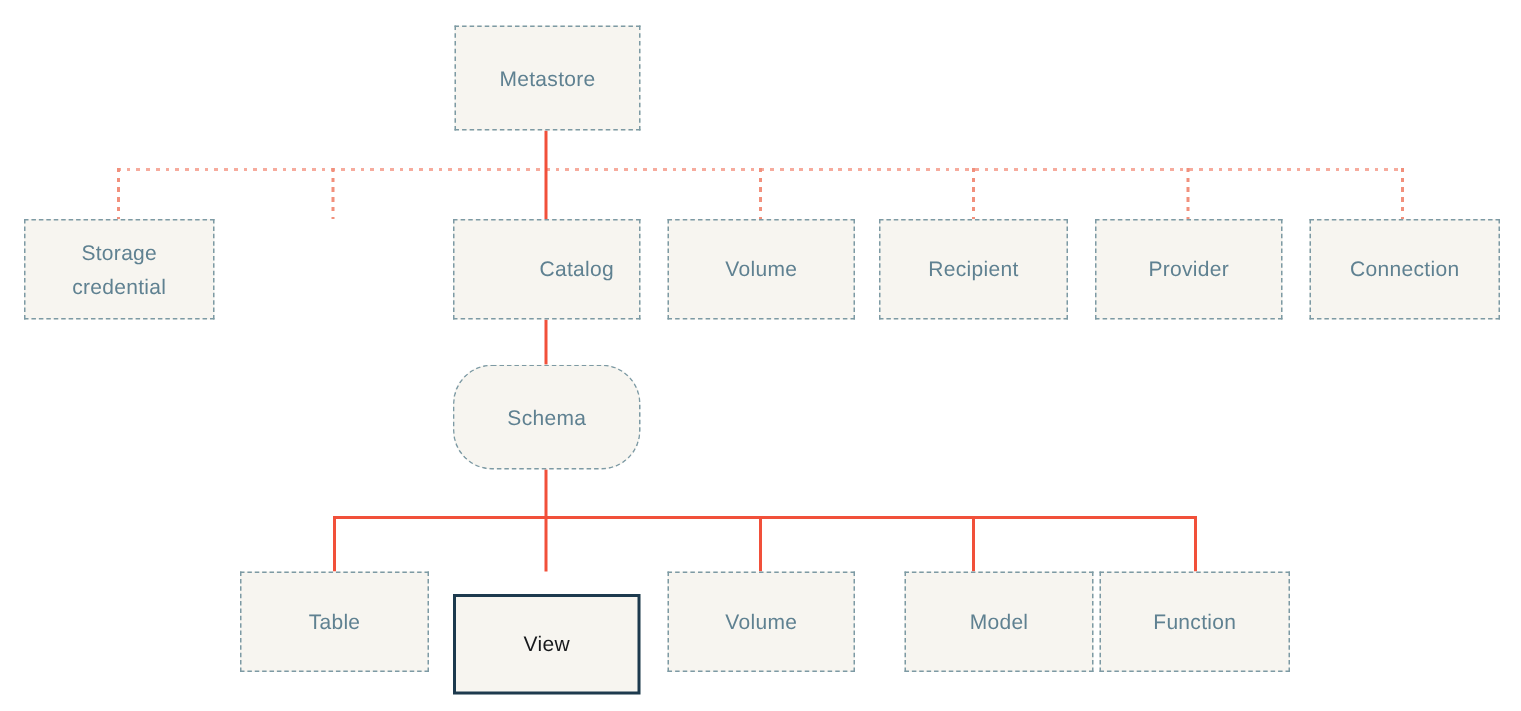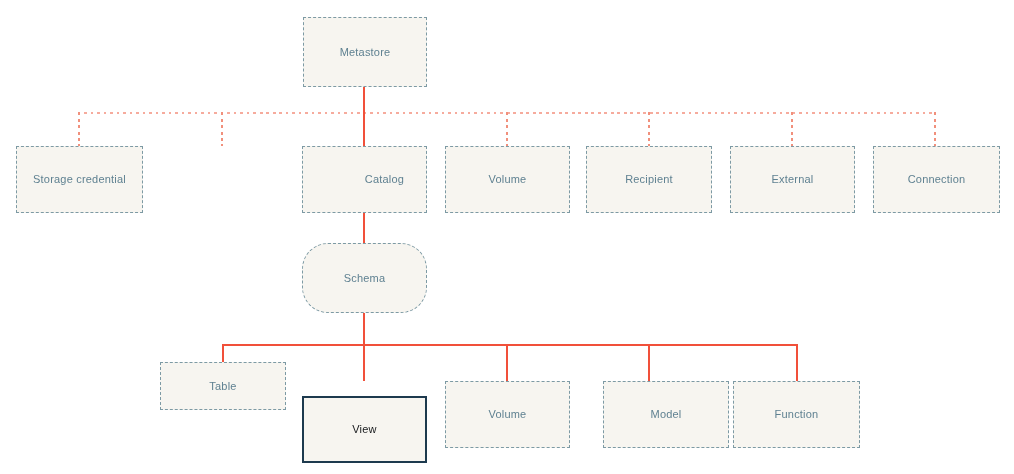--- a/index.html
+++ b/index.html
@@ -18,21 +18,21 @@
   .node {
     position: absolute;
     box-sizing: border-box;
     background: var(--box-fill, #f7f5f0);
     border: 1px dashed var(--box-border, #7d9aa4);
     color: var(--box-text, #5f8191);
     display: flex;
     align-items: center;
     justify-content: center;
     text-align: center;
-    font-size: 11px;
+    font-size: 14px;
     line-height: 23px;
     letter-spacing: 0.2px;
     padding: 2px 8px;
   }
   .node.selected {
     border: 2px solid var(--selected-border, #1d3a4e);
     color: var(--selected-text, #17191c);
   }
   .edge {
     position: absolute;
@@ -89,31 +89,31 @@
   <div class="node" style="left:302px; top:146px; width:125px; height:67px;padding-left:48px;">
     <span>Catalog</span>
   </div>
   <div class="node" style="left:445px; top:146px; width:125px; height:67px;">
     <span>Volume</span>
   </div>
   <div class="node" style="left:586px; top:146px; width:126px; height:67px;">
     <span>Recipient</span>
   </div>
   <div class="node" style="left:730px; top:146px; width:125px; height:67px;">
-    <span>External</span>
+    <span>Provider</span>
   </div>
   <div class="node" style="left:873px; top:146px; width:127px; height:67px;">
     <span>Connection</span>
   </div>
 
   <div class="node" style="left:302px; top:243px; width:125px; height:70px;border-radius:26px;">
     <span>Schema</span>
   </div>
 
-  <div class="node" style="left:160px; top:362px; width:126px; height:48px;">
+  <div class="node" style="left:160px; top:381px; width:126px; height:67px;">
     <span>Table</span>
   </div>
   <div class="node selected" style="left:302px; top:396px; width:125px; height:67px;">
     <span>View</span>
   </div>
   <div class="node" style="left:445px; top:381px; width:125px; height:67px;">
     <span>Volume</span>
   </div>
   <div class="node" style="left:586px; top:381px; width:126px; height:67px;margin-left:17px;">
     <span>Model</span>

